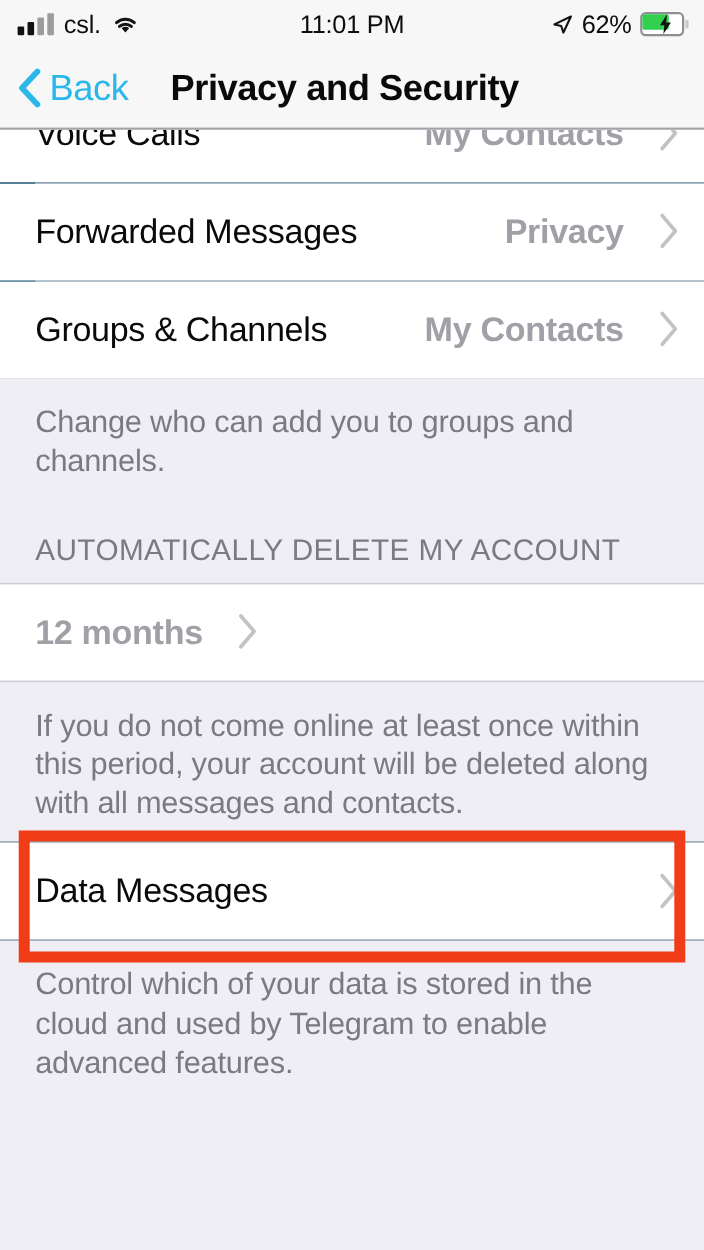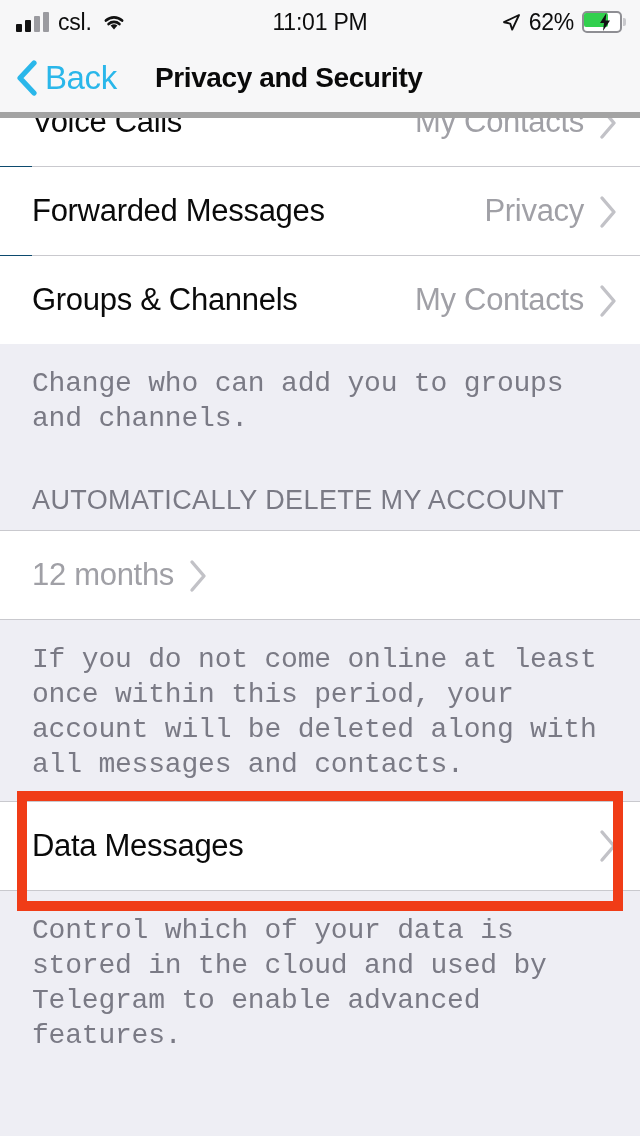--- a/index.html
+++ b/index.html
@@ -52,56 +52,56 @@
   .batt-cap{
     position:absolute; right:0; top:7px; width:3px; height:8px;
     background:#c9c9cd; border-radius:0 2px 2px 0;
   }
   .bolt{ position:absolute; left:16px; top:2px; width:14px; height:18px; }
 
   
   .navbar{
     position:relative; height:74px; width:100%;
     background:#f7f7f8;
-    border-bottom:6px solid #a3a3a3;
+    border-bottom:2px solid #a3a3a3;
     display:flex; align-items:center;
   }
   .back-btn{
     position:absolute; left:16px; display:flex; align-items:center; gap:7px;
     cursor:pointer;
   }
   .back-chev{ width:22px; height:36px; }
   .back-label{ font-size:33px; color:#2ab7ea; letter-spacing:-0.4px; }
   .nav-title{
     position:absolute; left:155px;
-    font-size:28px; font-weight:bold; color:#0a0a0a; letter-spacing:-0.4px;
+    font-size:33px; font-weight:bold; color:#0a0a0a; letter-spacing:-0.4px;
   }
 
   
   .content{ position:relative; width:100%; height:1018px; background:#eeeef4; overflow:hidden; }
 
   .group{ background:#0c4a6e; }
   .row{
     position:relative; display:flex; align-items:center; justify-content:space-between;
     height:88px; padding:0 22px 0 32px; background:#ffffff; cursor:pointer;
   }
   .row .title{ font-size:31px; color:#0a0a0a; letter-spacing:-0.3px; white-space:nowrap; }
-  .row .right{ display:flex; align-items:flex-end; gap:14px; }
+  .row .right{ display:flex; align-items:flex-start; gap:31px;font-weight:bold; }
   .row .value{ font-size:31px; color:#a0a0a6; letter-spacing:-0.3px; white-space:nowrap; }
   .chev{ width:20px; height:34px; flex:0 0 auto; }
   .sep{ height:1px; background:#c9c9ce; margin-left:32px; }
   .sep.full{ margin-left:0; }
 
   
   .clipped{ height:48px; overflow:hidden; }
   .clipped .row{ height:88px; margin-top:-40px; }
 
   .footer{
     padding:22px 32px 18px 32px; background:#eeeef4;
-    font-size:28px; line-height:1.26; color:#7a7a85; letter-spacing:-0.2px;font-family:Liberation Mono, monospace;
+    font-size:28px; line-height:1.26; color:#7a7a85; letter-spacing:-0.2px;
   }
   .spacer{ background:#eeeef4; }
   .section-head{
     background:#eeeef4; padding:30px 48px 14px 32px;
     font-size:27px; color:#7a7a85; letter-spacing:0.4px;
   }
 
   
   .hl-wrap{ position:relative; }
   .highlight{

